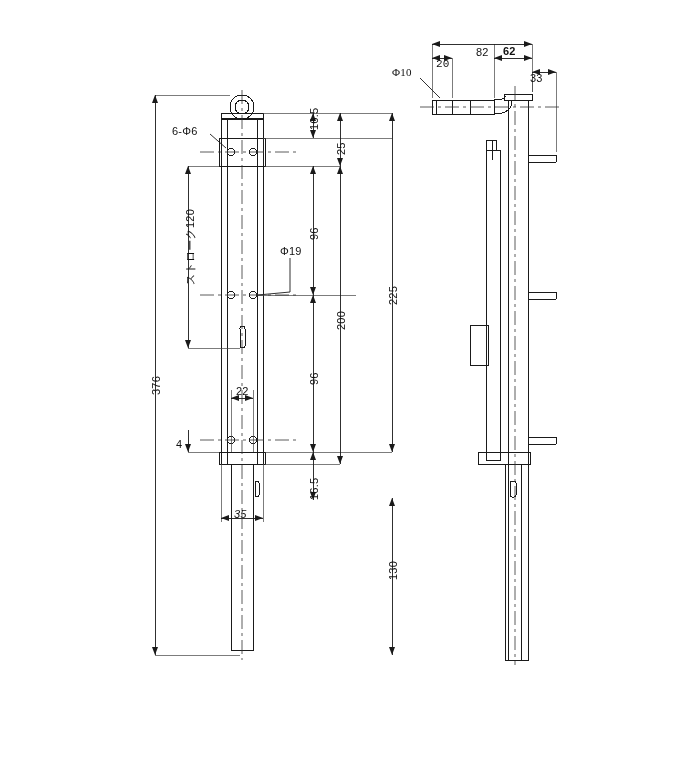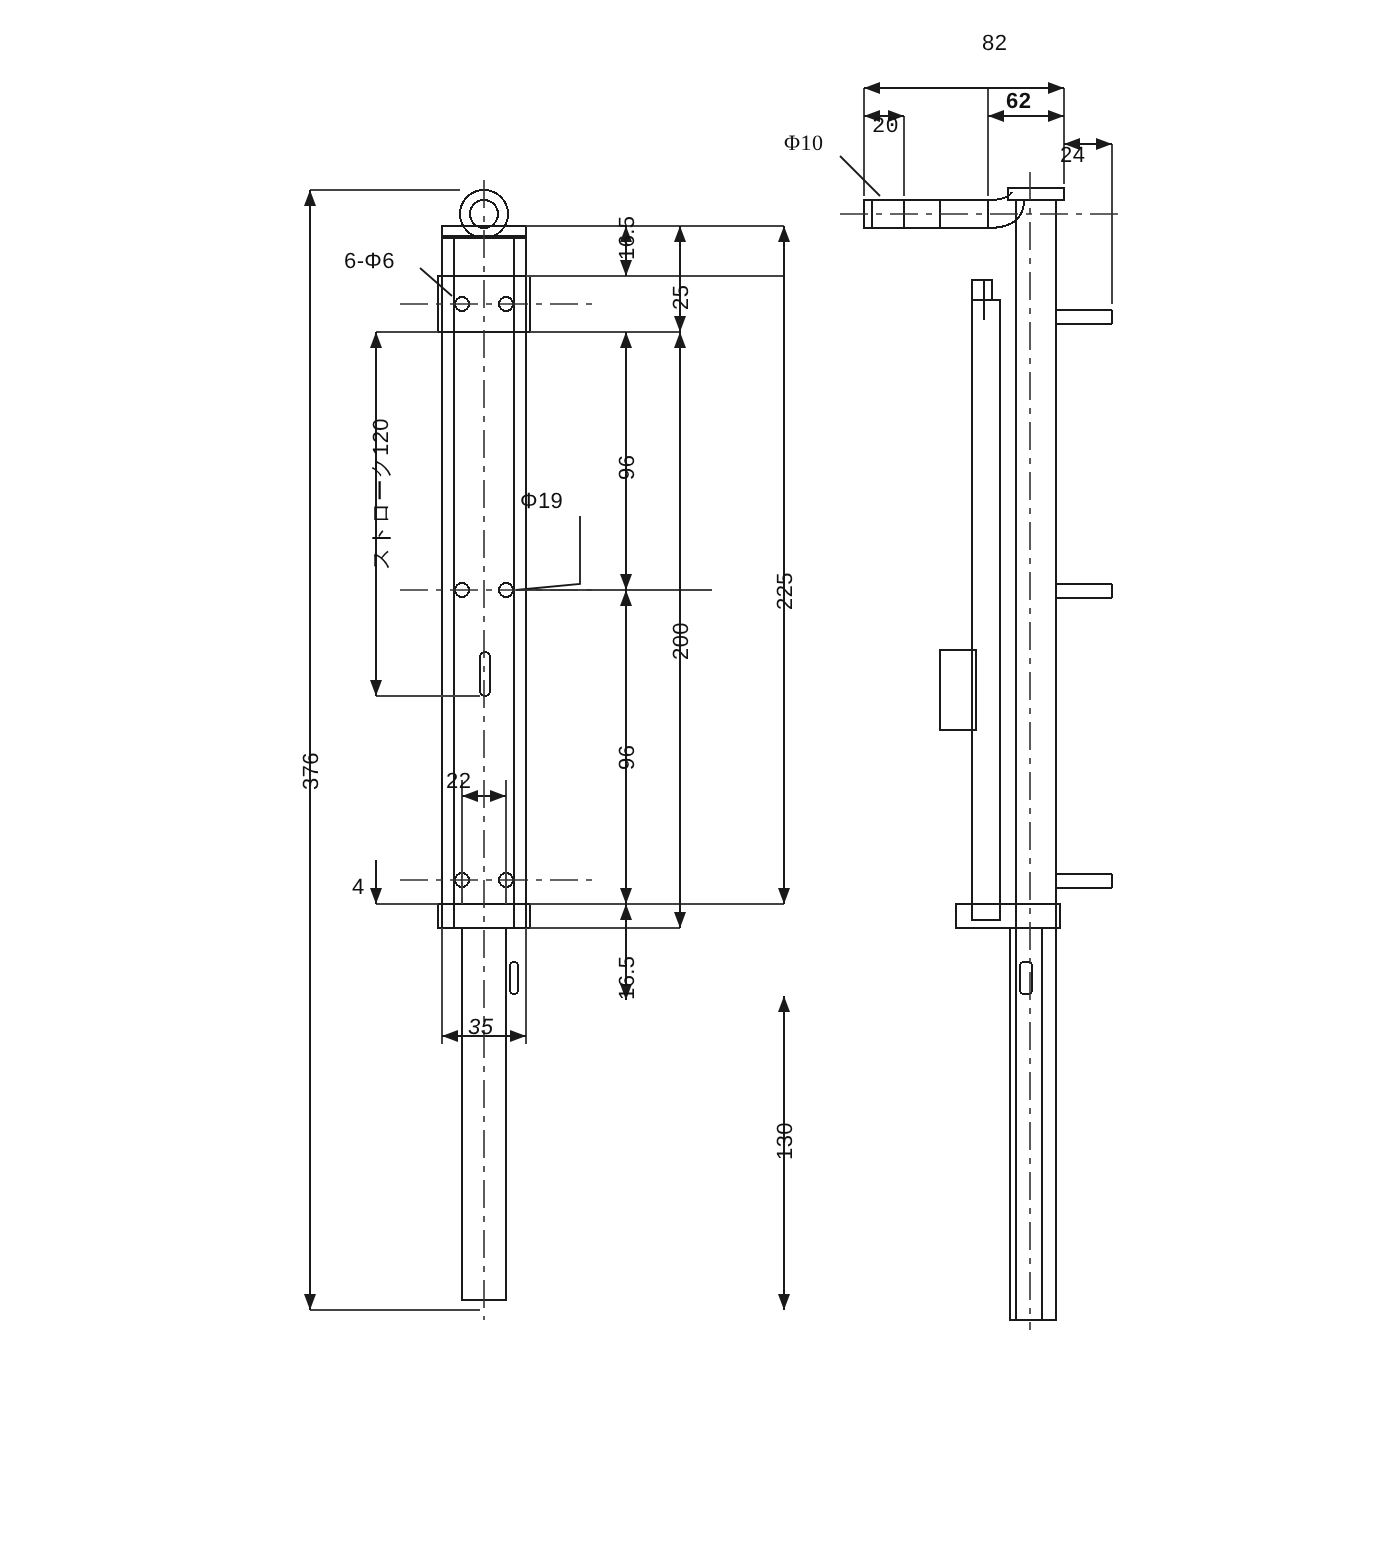--- a/index.html
+++ b/index.html
@@ -258,23 +258,23 @@
   <div class="dim-txt" style="left:176px; top:438px;">4</div>
   <div class="dim-txt" style="left:172px; top:125px;">6-Φ6</div>
   <div class="dim-txt vert" style="left:308px; top:240px;">96</div>
   <div class="dim-txt vert" style="left:308px; top:385px;">96</div>
   <div class="dim-txt vert" style="left:335px; top:330px;">200</div>
   <div class="dim-txt vert" style="left:387px; top:305px;">225</div>
   <div class="dim-txt vert" style="left:308px; top:500px;">16.5</div>
   <div class="dim-txt vert" style="left:308px; top:130px;">16.5</div>
   <div class="dim-txt vert" style="left:335px; top:155px;">25</div>
   <div class="dim-txt vert" style="left:387px; top:580px;">130</div>
-  <div class="dim-txt" style="left:223px; top:385px;">22</div>
+  <div class="dim-txt" style="left:236px; top:385px;">22</div>
   <div class="dim-txt" style="left:234px; top:508px;font-style:italic;">35</div>
-  <div class="dim-txt" style="left:260px; top:245px;">Φ19</div>
-
-  <div class="dim-txt" style="left:476px; top:16px;margin-left:15px;">82</div>
+  <div class="dim-txt" style="left:280px; top:245px;">Φ19</div>
+
+  <div class="dim-txt" style="left:476px; top:46px;">82</div>
   <div class="dim-txt" style="left:503px; top:45px;font-weight:bold;">62</div>
   <div class="dim-txt" style="left:436px; top:58px;font-family:Liberation Mono, monospace;">20</div>
-  <div class="dim-txt" style="left:530px; top:72px;">24</div>
+  <div class="dim-txt" style="left:530px; top:72px;">33</div>
   <div class="dim-txt" style="left:392px; top:66px;font-family:Liberation Serif, serif;">Φ10</div>
 
 </div>
 
 </body></html>

